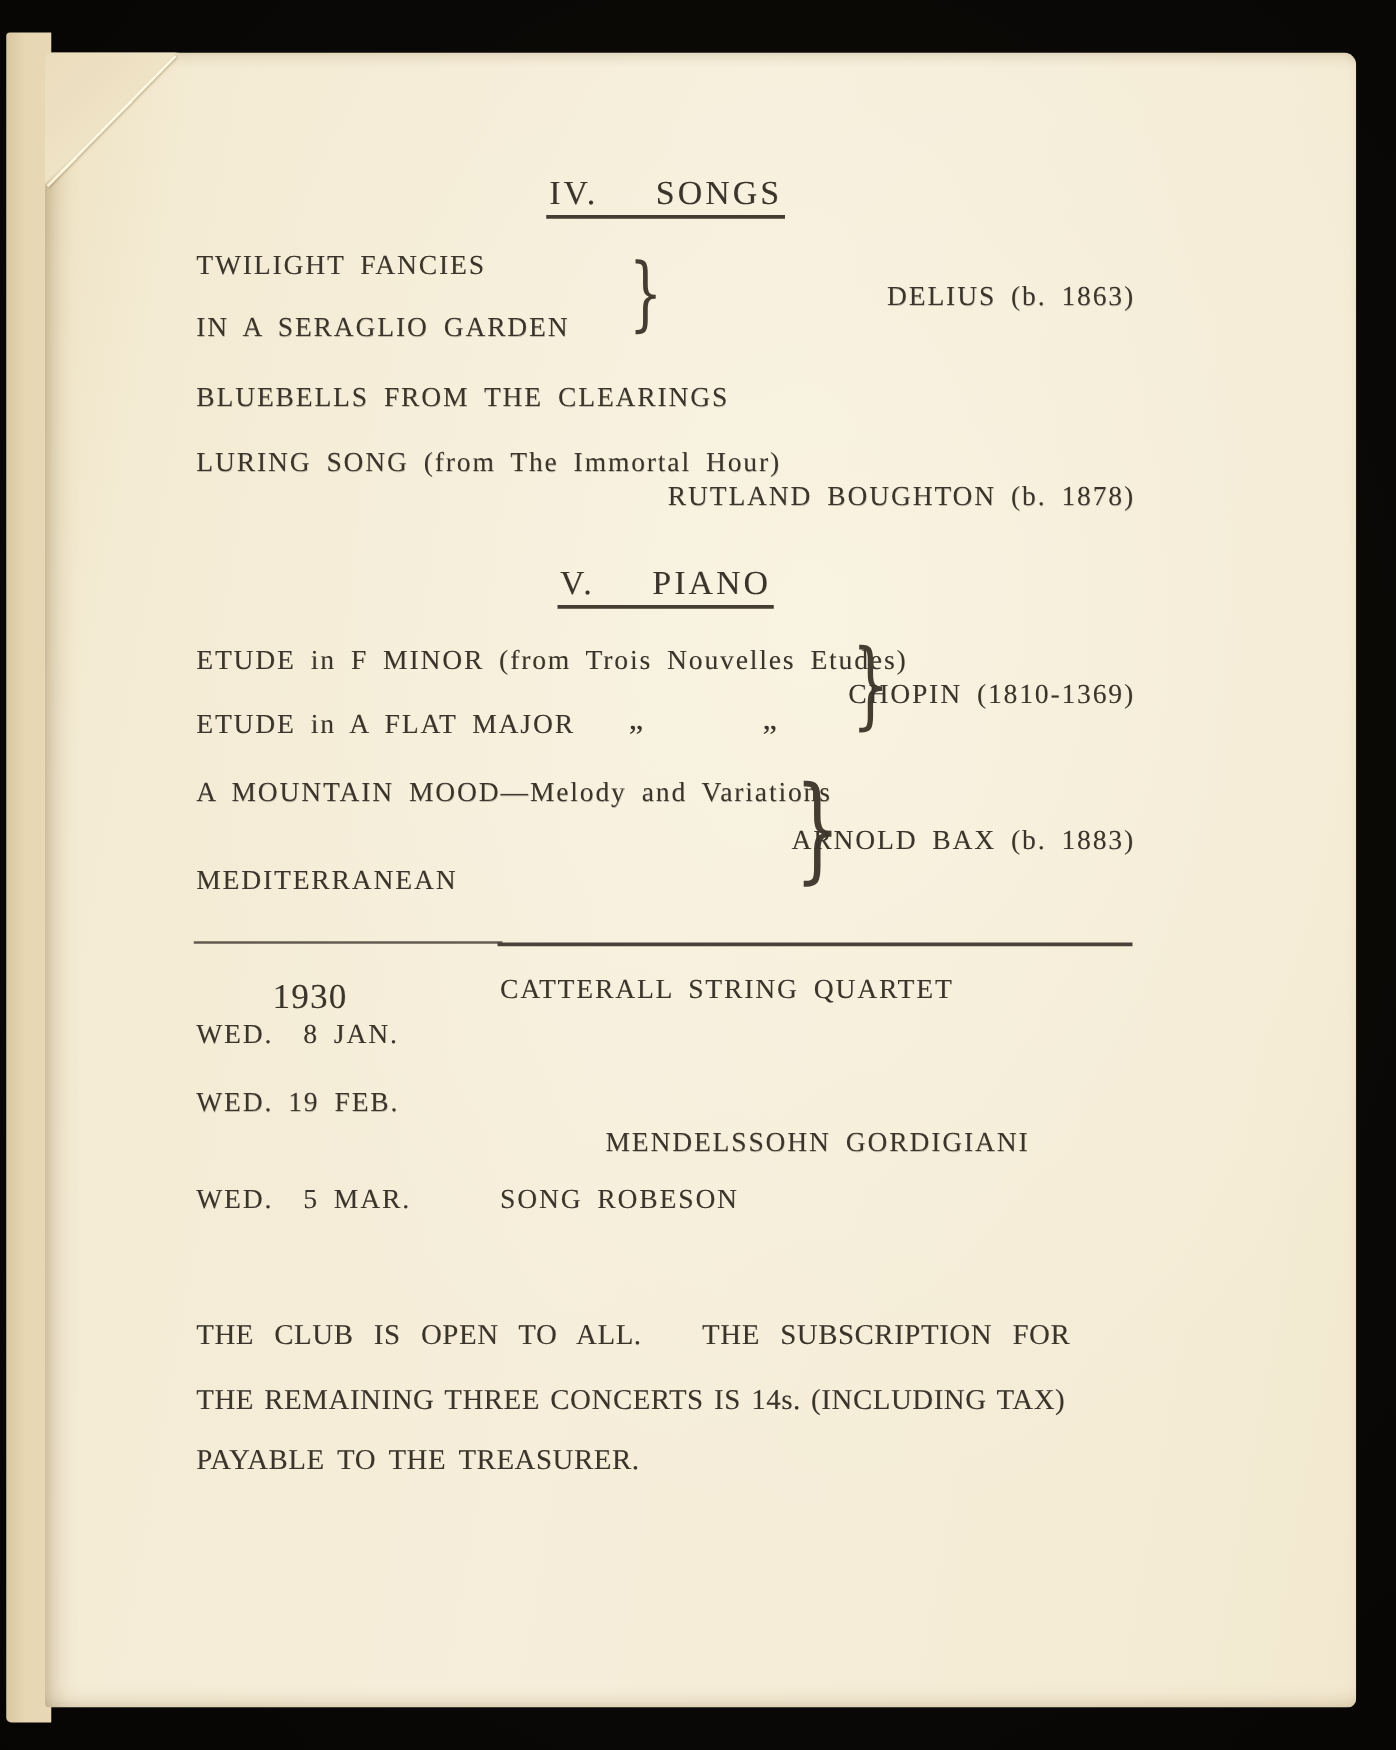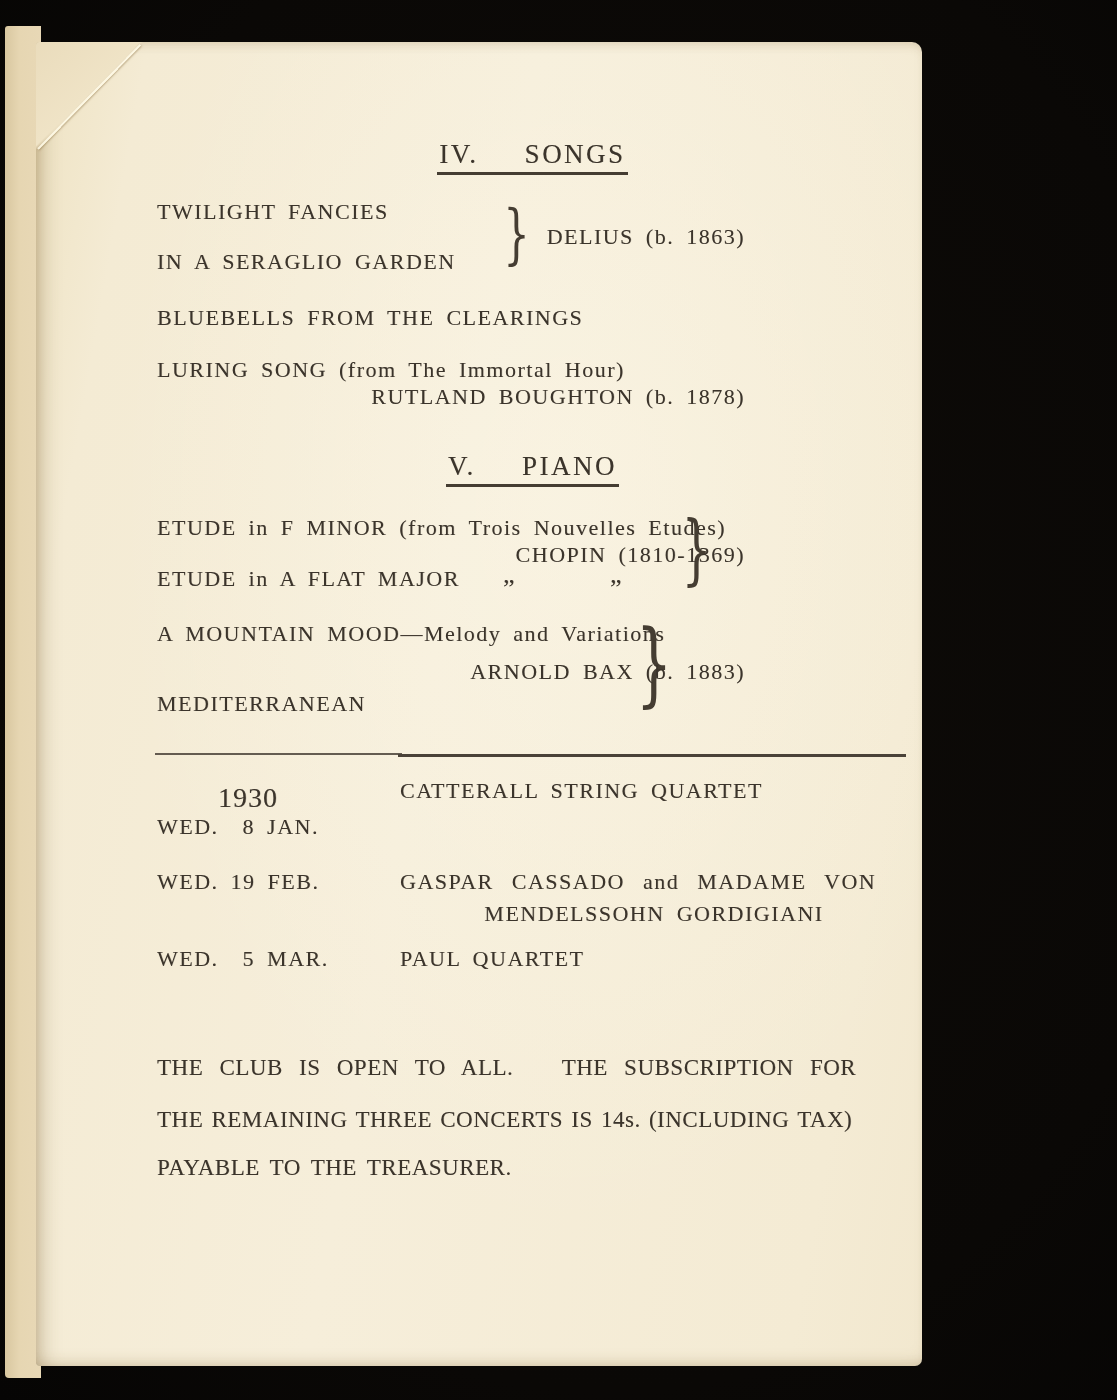--- a/index.html
+++ b/index.html
@@ -3,21 +3,21 @@
 <meta charset="utf-8">
 <style>
   html,body{margin:0;padding:0;background:#000;}
   .scene{position:relative;width:1117px;height:1400px;overflow:hidden;
     background:radial-gradient(ellipse at 55% 45%, #0e0b08 0%, #0a0806 70%, #060504 100%);}
   
   .page-under{position:absolute;left:5px;top:26px;width:36px;height:1352px;
     background:linear-gradient(90deg,#d8c7a0 0%,#e6d6b2 40%,#e8d8b6 100%);
     border-radius:3px 0 0 4px;}
   
-  .page{position:absolute;left:36px;top:42px;width:886px;height:1324px;
+  .page{position:absolute;left:36px;top:42px;width:1049px;height:1324px;
     border-radius:3px 10px 7px 3px;
     background:
       radial-gradient(ellipse at 60% 35%, rgba(255,252,240,0.35) 0%, rgba(255,252,240,0) 60%),
       linear-gradient(100deg,#e9dcba 0%,#f0e5c8 3%,#f4ebd4 10%,#f6eeda 45%,#f4ebd4 88%,#f2e8cf 100%);
     box-shadow: inset 16px 0 22px -14px rgba(120,90,40,.45),
                 inset 0 -10px 18px -12px rgba(120,90,40,.35),
                 inset 0 8px 14px -10px rgba(120,90,40,.3);}
   .fold-corner{position:absolute;left:0;top:0;width:108px;height:108px;
     background:linear-gradient(135deg,#eadcbc 0%,#efe3c6 48%,rgba(0,0,0,0) 50%);
     border-radius:3px 0 0 0;}
@@ -101,23 +101,22 @@
 
     <div class="rule rule-a"></div>
     <div class="rule rule-b"></div>
 
     <div class="t year" style="left:182px;top:743px;">1930</div>
 
     <div class="t left" style="top:772px;">WED.&nbsp; 8 JAN.</div>
     <div class="t artist-col" style="top:736px;">CATTERALL STRING QUARTET</div>
 
     <div class="t left" style="top:827px;">WED. 19 FEB.</div>
-    <div class="t artist-col artist-justify" style="top:827px;">GASPAR CASSADO and MADAME VON</div>
     <div class="t artist-center" style="top:859px;">MENDELSSOHN GORDIGIANI</div>
 
     <div class="t left" style="top:904px;">WED.&nbsp; 5 MAR.</div>
-    <div class="t artist-col" style="top:904px;">PAUL QUARTET</div>
+    <div class="t artist-col" style="top:904px;">SONG ROBESON</div>
 
     <div class="t left notice ws1" style="top:1011px;">THE CLUB IS OPEN TO ALL.&nbsp;&nbsp; THE SUBSCRIPTION FOR</div>
     <div class="t left notice ws2" style="top:1063px;">THE REMAINING THREE CONCERTS IS 14s. (INCLUDING TAX)</div>
     <div class="t left notice ws3" style="top:1111px;">PAYABLE TO THE TREASURER.</div>
   </div>
 </div>
 
 </body></html>

